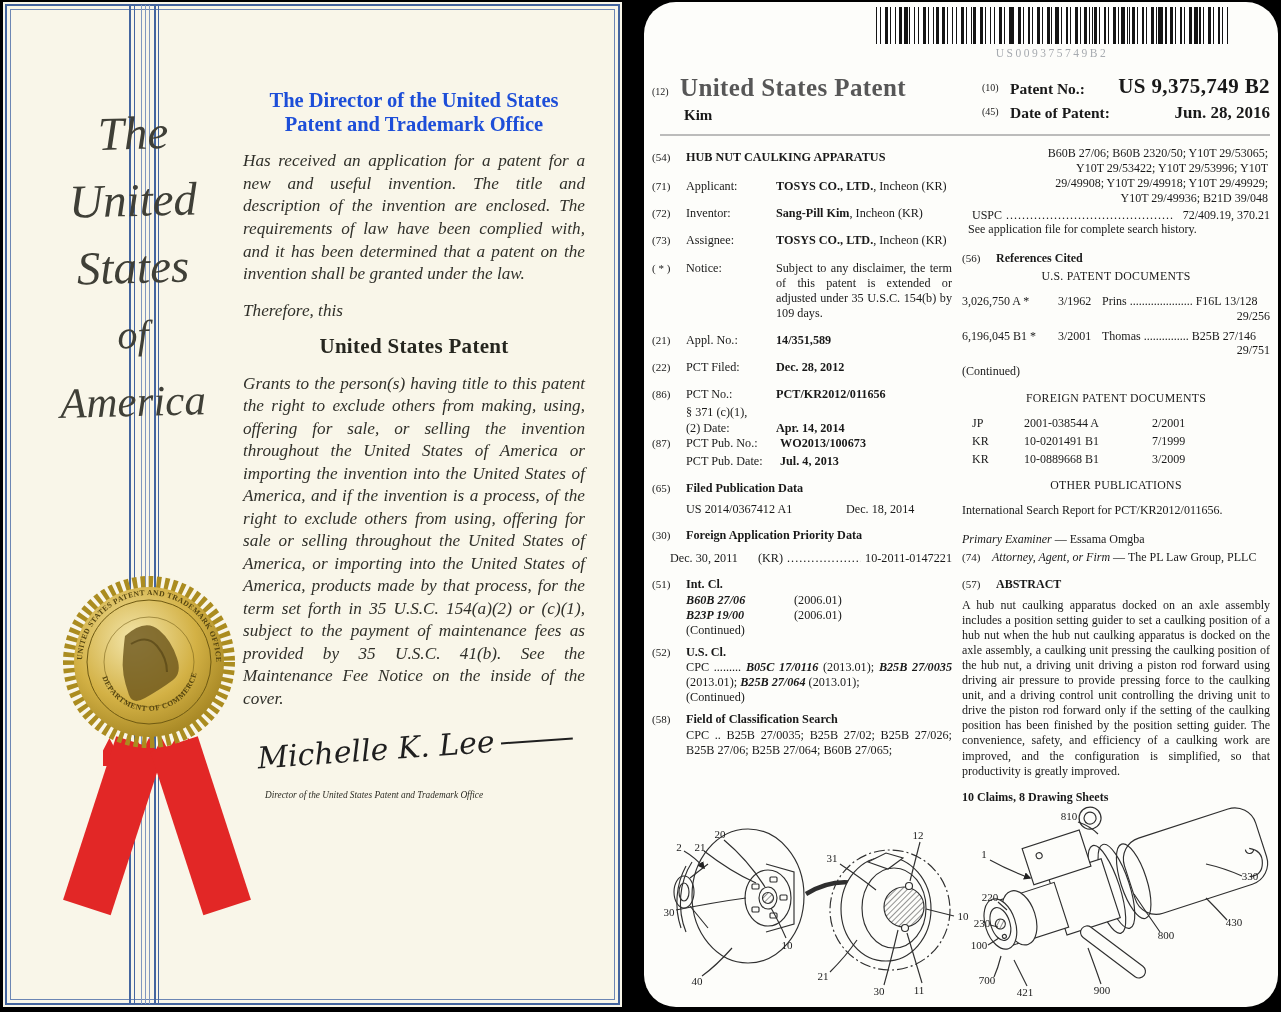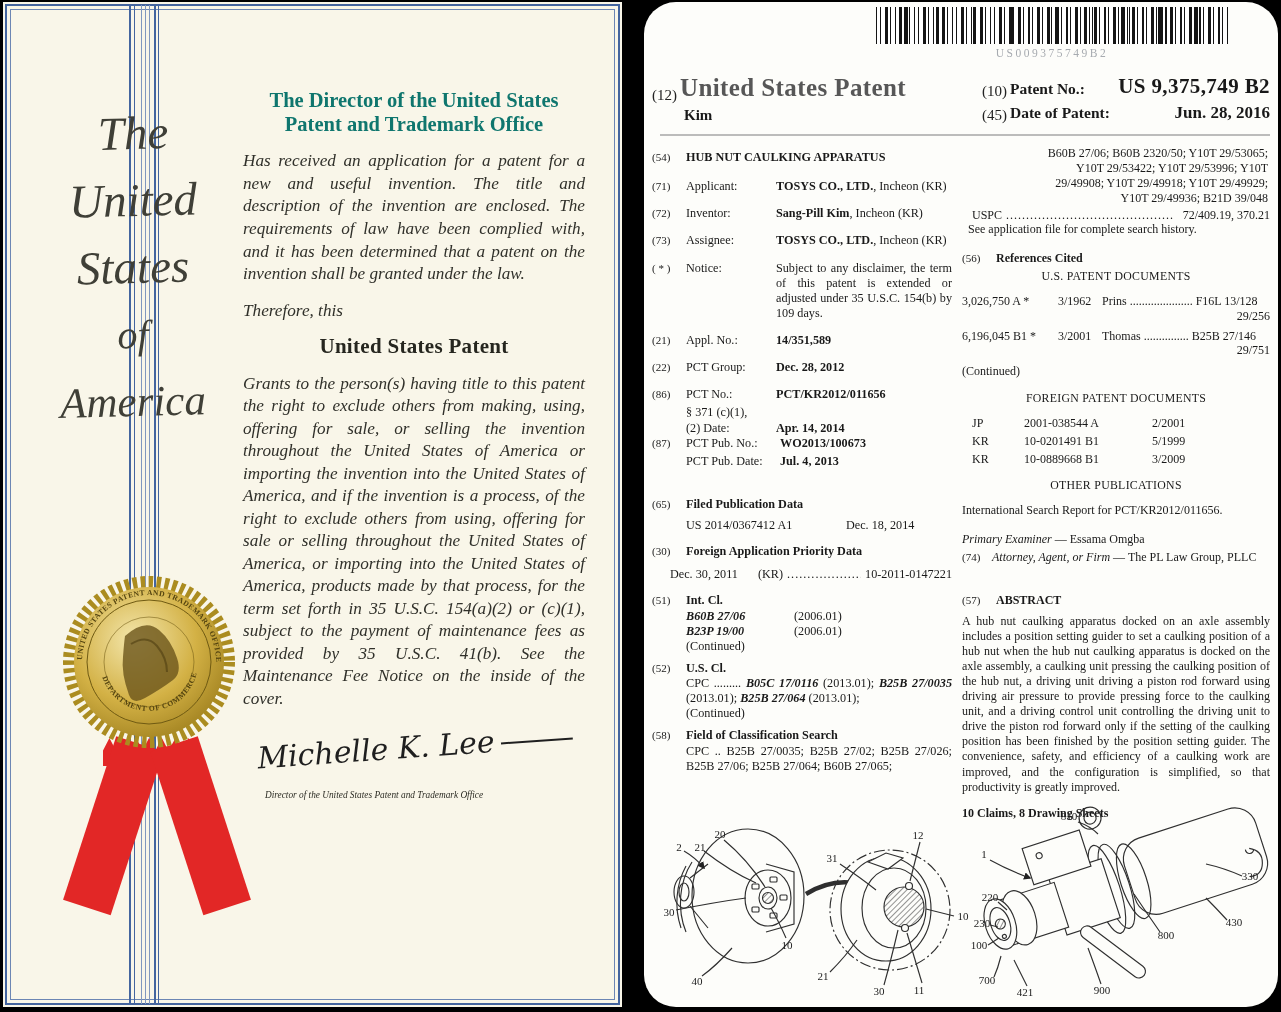--- a/index.html
+++ b/index.html
@@ -23,37 +23,37 @@
   .st-line{font-size:47px;line-height:67px;transform:rotate(-1.5deg);}
   .st-of{font-size:40px;}
   .st-america{font-size:43px;}
   .seal{position:absolute;left:58px;top:572px;width:176px;height:176px;z-index:4;}
   .ribbon-zig{position:absolute;left:100px;top:736px;width:92px;height:28px;background:#e22726;z-index:3;
       clip-path:polygon(0 100%,0 45%,7% 0,14% 45%,21% 0,29% 45%,36% 0,43% 45%,50% 0,57% 45%,64% 0,71% 45%,79% 0,86% 45%,93% 0,100% 45%,100% 100%);}
   .ribbon-strip{position:absolute;width:50px;height:172px;background:#e22726;top:742px;z-index:3;}
   .ribbon-left{left:112px;transform:rotate(18deg);transform-origin:50% 0;}
   .ribbon-right{left:146px;transform:rotate(-18deg);transform-origin:50% 0;}
   .lp-text{position:absolute;left:240px;top:86px;width:342px;z-index:2;color:#30302a;}
-  .lp-heading{text-align:center;font-weight:bold;font-size:20.5px;line-height:1.18;color:#0f766e;}
+  .lp-heading{text-align:center;font-weight:bold;font-size:20.5px;line-height:1.18;color:#1d4ed8;}
   .lp-para{font-style:italic;font-size:17.2px;line-height:1.31;text-align:justify;margin:14px 0 0 0;}
   .lp-therefore{font-style:italic;font-size:17.2px;margin:15px 0 0 0;}
   .lp-patent-heading{text-align:center;font-weight:bold;font-size:21px;letter-spacing:.3px;margin:13px 0 0 0;color:#26261f;}
   .signature{margin:18px 0 0 14px;font-size:30px;font-style:italic;color:#1f1f1f;transform:rotate(-4deg);
       font-family:"DejaVu Serif",serif;white-space:nowrap;}
   .signature::after{content:"";display:inline-block;width:72px;border-top:2px solid #1f1f1f;margin-left:6px;transform:translateY(-7px);}
   .sig-caption{margin:26px 0 0 22px;font-size:9.3px;font-style:italic;color:#2c2c24;}
 
   
   .page-right{font-size:12.2px;color:#191919;line-height:1.24;border-radius:32px;}
   .barcode{position:absolute;left:232px;top:5px;width:352px;height:37px;background-color:#fff;background-image:
      repeating-linear-gradient(90deg,#141414 0 1.5px,transparent 1.5px 4px,#141414 4px 5px,transparent 5px 9px,#141414 9px 12px,transparent 12px 14px,#141414 14px 15px,transparent 15px 19px),
      repeating-linear-gradient(90deg,transparent 0 23px,#141414 23px 26px,transparent 26px 31px,#141414 31px 32.5px,transparent 32.5px 37px);}
   .barcode-num{position:absolute;left:232px;top:44px;width:352px;text-align:center;font-size:11.5px;
       letter-spacing:2.5px;color:#a7abb0;}
-  .hn{font-size:15px;color:#222;}
+  .hn{font-size:10px;color:#222;}
   .rp-n12{position:absolute;left:8px;top:84px;}
   .rp-title{position:absolute;left:36px;top:70px;font-size:25px;font-weight:bold;color:#575757;letter-spacing:.4px;}
   .rp-surname{position:absolute;left:40px;top:104px;font-weight:bold;font-size:15px;}
   .rp-n10{position:absolute;left:338px;top:80px;}
   .rp-pn-label{position:absolute;left:366px;top:77px;font-weight:bold;font-size:15.5px;}
   .rp-pn-value{position:absolute;right:8px;top:71px;font-weight:bold;font-size:21px;letter-spacing:.4px;}
   .rp-n45{position:absolute;left:338px;top:104px;}
   .rp-dp-label{position:absolute;left:366px;top:101px;font-weight:bold;font-size:15.5px;}
   .rp-dp-value{position:absolute;right:8px;top:100px;font-weight:bold;font-size:17px;}
   .rule{position:absolute;left:16px;right:8px;top:132px;height:2px;background:#9a9a9a;opacity:.65;}
@@ -186,41 +186,41 @@
         <span class="fl">Notice:</span>
         <span class="fv just">Subject to any disclaimer, the term of this patent is extended or adjusted under 35 U.S.C. 154(b) by 109 days.</span>
       </div>
       <div class="f">
         <span class="fn">(21)</span>
         <span class="fl">Appl. No.:</span>
         <span class="fv b">14/351,589</span>
       </div>
       <div class="f">
         <span class="fn">(22)</span>
-        <span class="fl">PCT Group:</span>
+        <span class="fl">PCT Filed:</span>
         <span class="fv b">Dec. 28, 2012</span>
       </div>
       <div class="f" style="margin-bottom:3px">
         <span class="fn">(86)</span>
         <span class="fl">PCT No.:</span>
         <span class="fv b">PCT/KR2012/011656</span>
       </div>
       <div class="sub">
         <div>§ 371 (c)(1),</div>
         <div style="display:flex;">
           <span class="fl">(2) Date:</span>
           <span class="b">Apr. 14, 2014</span>
         </div>
       </div>
       <div class="f" style="margin-bottom:3px">
         <span class="fn">(87)</span>
         <span class="fl" style="width:94px">PCT Pub. No.:</span>
         <span class="fv b">WO2013/100673</span>
       </div>
-      <div class="sub" style="display:flex;margin-bottom:28px">
+      <div class="sub" style="display:flex;margin-bottom:12px">
         <span class="fl" style="width:94px">PCT Pub. Date:</span>
         <span class="b">Jul. 4, 2013</span>
       </div>
       <div class="f" style="margin-bottom:6px">
         <span class="fn">(65)</span>
         <span class="fv center b">Filed Publication Data</span>
       </div>
       <div class="sub" style="display:flex;margin-bottom:11px">
         <span style="width:160px">US 2014/0367412 A1</span>
         <span>Dec. 18, 2014</span>
@@ -303,35 +303,35 @@
 
       <div class="sec-head">FOREIGN PATENT DOCUMENTS</div>
       <div class="frow">
         <span class="fcc">JP</span>
         <span class="fnumber">2001-038544  A</span>
         <span>2/2001</span>
       </div>
       <div class="frow">
         <span class="fcc">KR</span>
         <span class="fnumber">10-0201491  B1</span>
-        <span>5/1999</span>
+        <span>7/1999</span>
       </div>
       <div class="frow">
         <span class="fcc">KR</span>
         <span class="fnumber">10-0889668  B1</span>
         <span>3/2009</span>
       </div>
 
       <div class="sec-head" style="margin-top:12px">OTHER PUBLICATIONS</div>
       <div style="margin-bottom:14px">International Search Report for PCT/KR2012/011656.</div>
 
       <div style="margin-bottom:3px">
         <span class="i">Primary Examiner</span><span> — Essama Omgba</span>
       </div>
-      <div class="f" style="margin-bottom:28px">
+      <div class="f" style="margin-bottom:12px">
         <span class="fn" style="width:30px">(74)</span>
         <span class="fv"><span class="i">Attorney, Agent, or Firm</span><span> — The PL Law Group, PLLC</span></span>
       </div>
       <div class="f" style="margin-bottom:6px">
         <span class="fn">(57)</span>
         <span class="fv center b">ABSTRACT</span>
       </div>
       <div class="just" style="line-height:1.26">A hub nut caulking apparatus docked on an axle assembly includes a position setting guider to set a caulking position of a hub nut when the hub nut caulking apparatus is docked on the axle assembly, a caulking unit pressing the caulking position of the hub nut, a driving unit driving a piston rod forward using driving air pressure to provide pressing force to the caulking unit, and a driving control unit controlling the driving unit to drive the piston rod forward only if the setting of the caulking position has been finished by the position setting guider. The convenience, safety, and efficiency of a caulking work are improved, and the configuration is simplified, so that productivity is greatly improved.</div>
       <div class="center b" style="margin-top:11px">10 Claims, 8 Drawing Sheets</div>
     </div>

